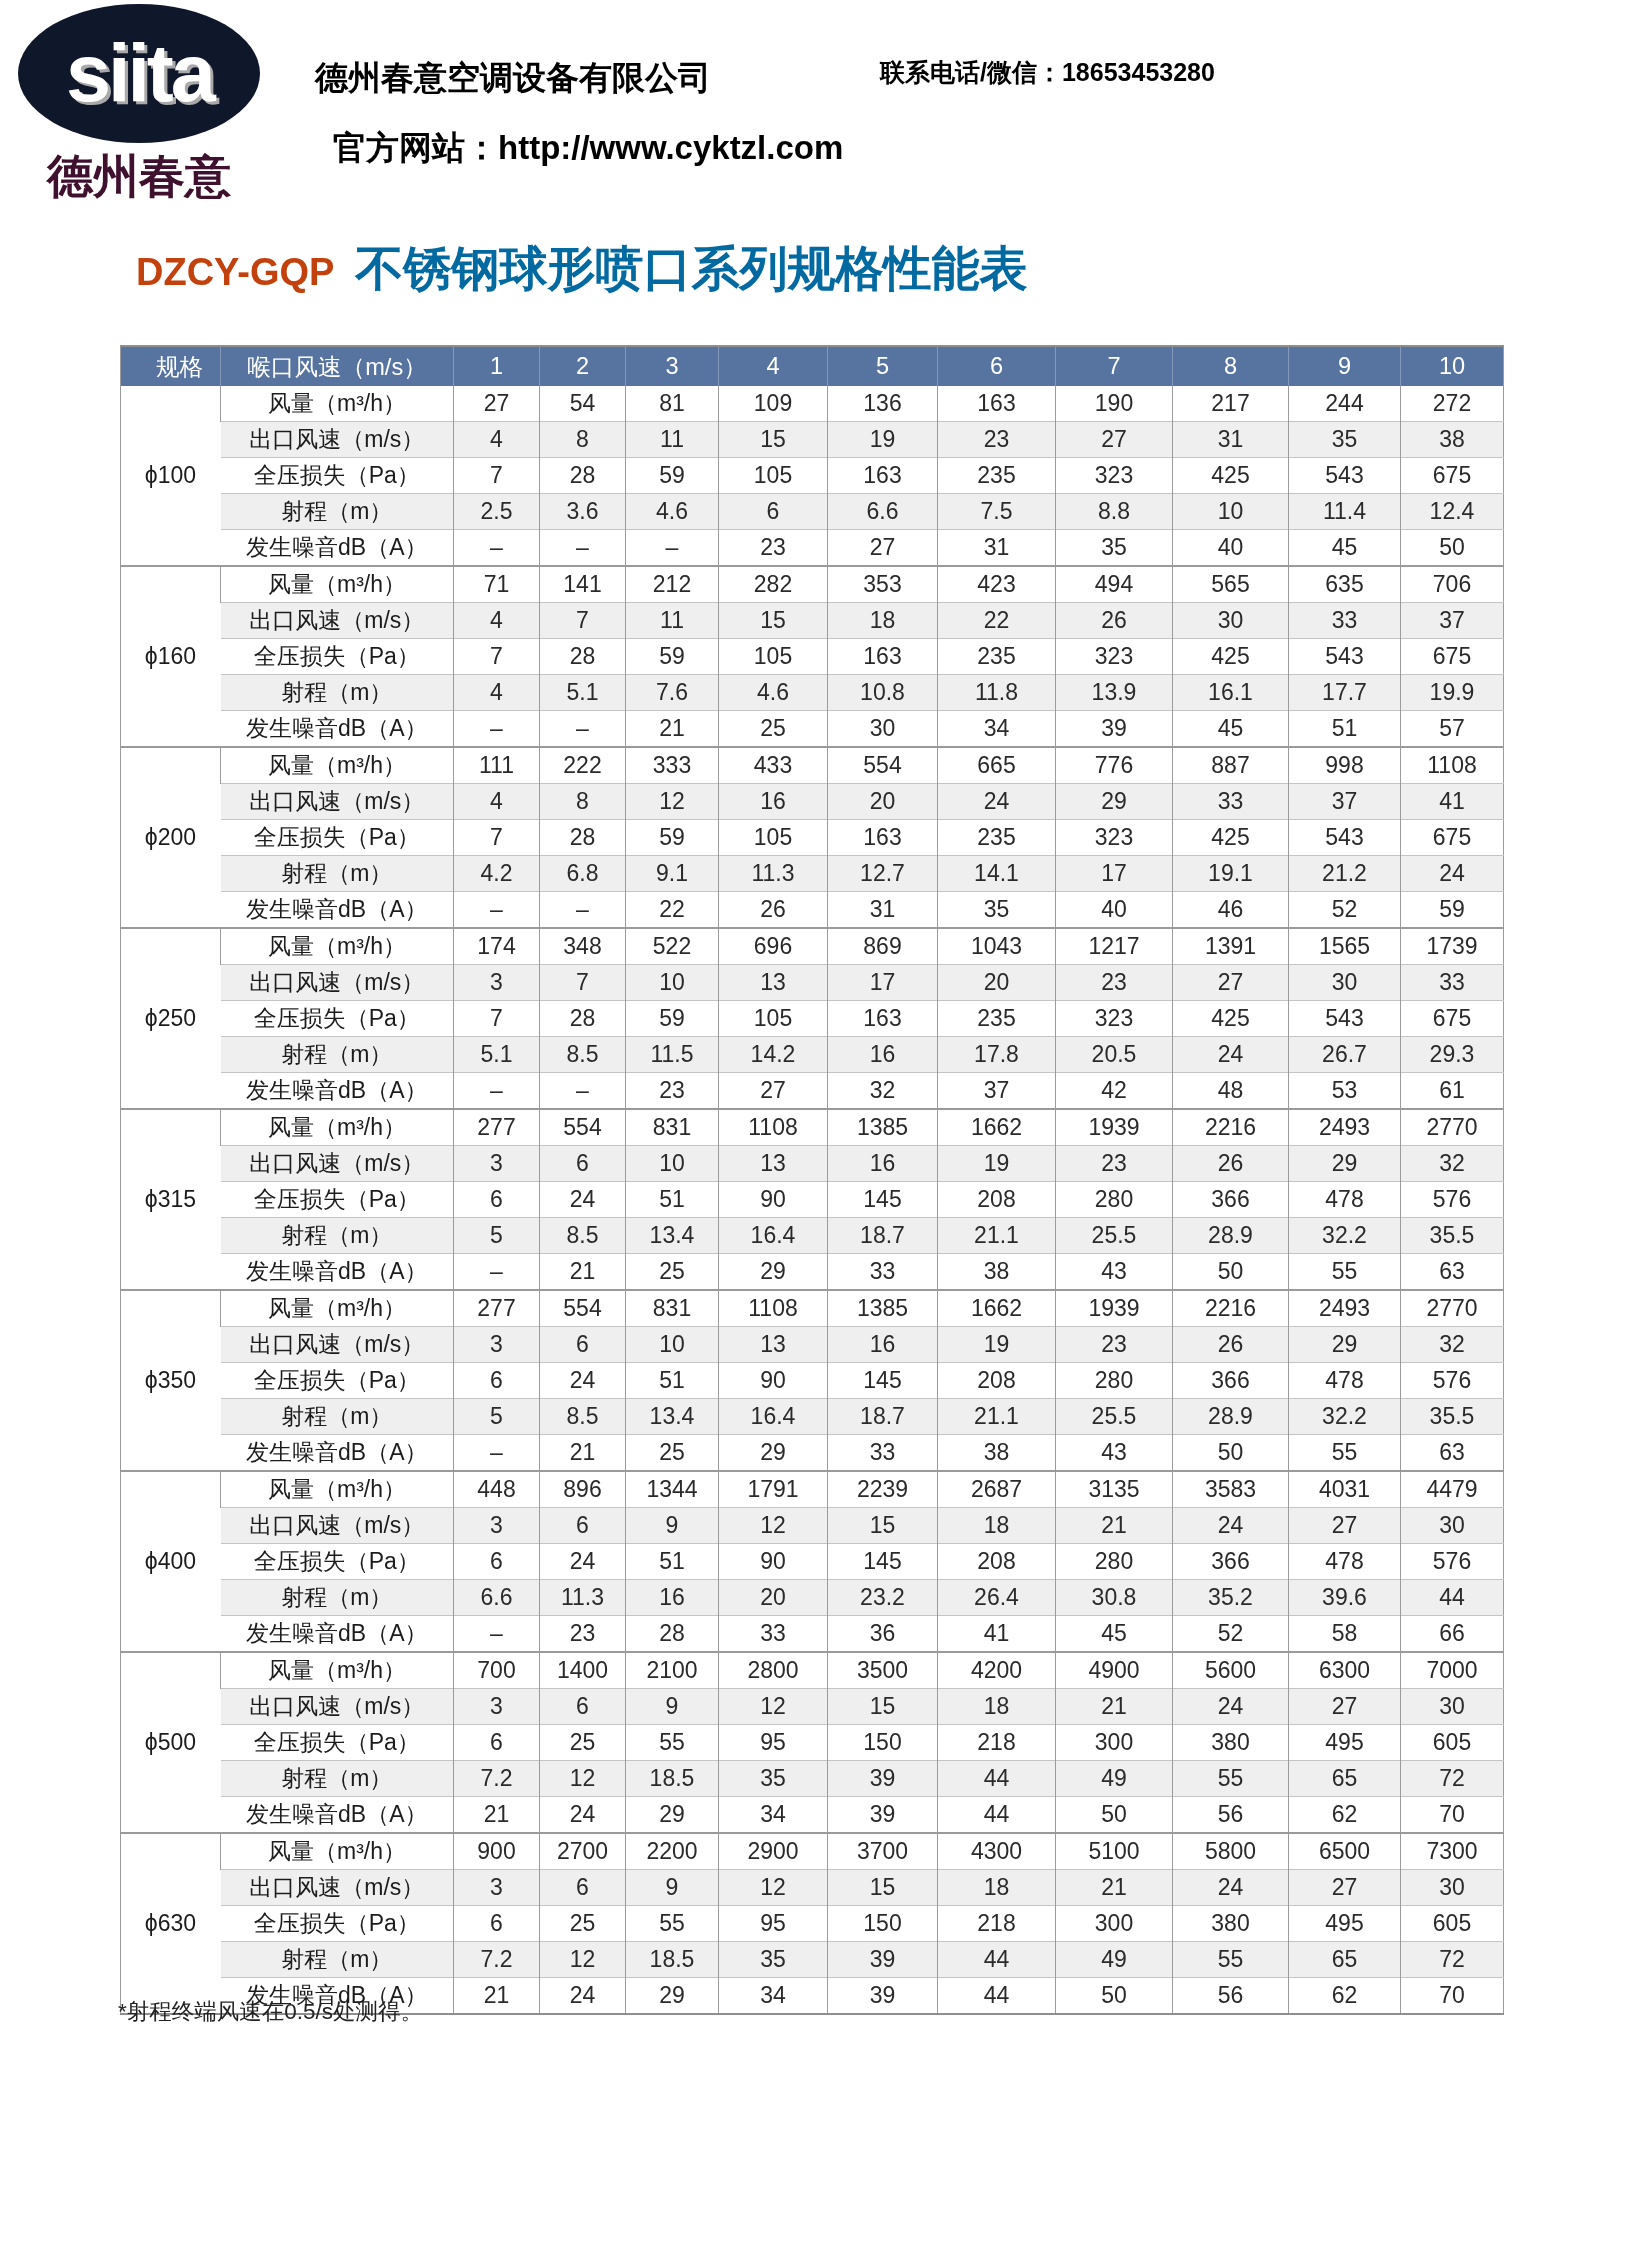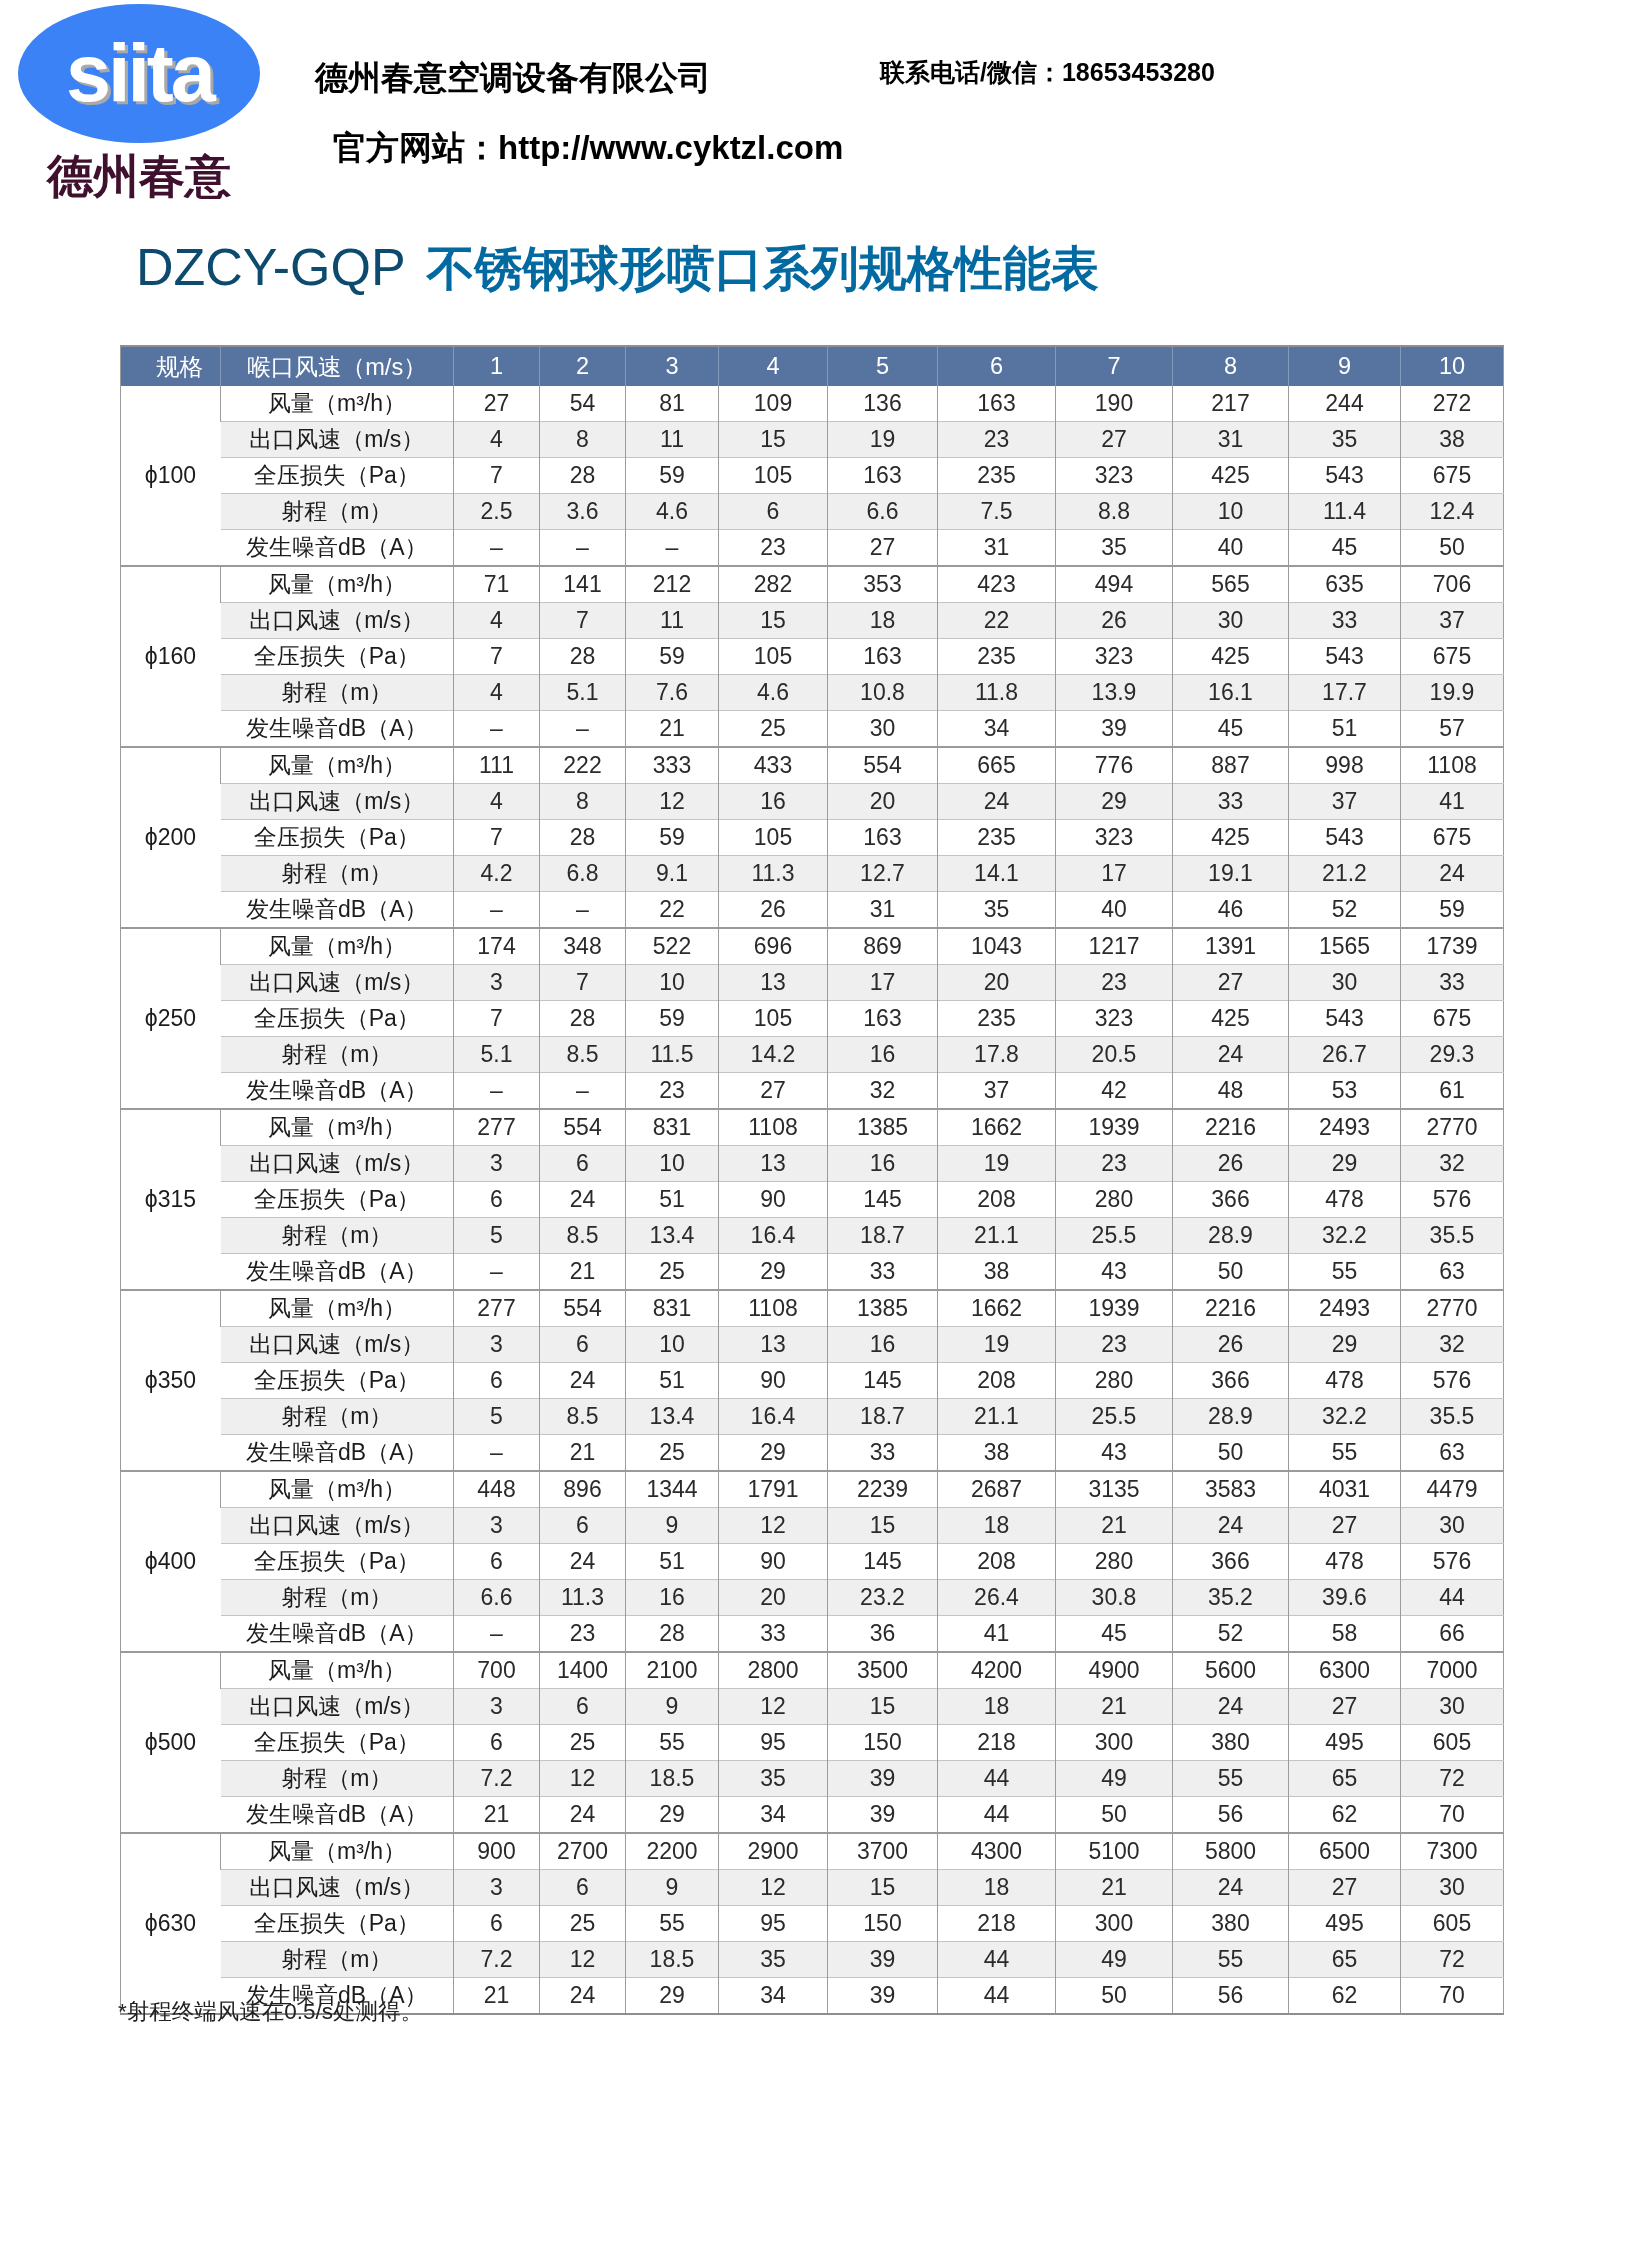--- a/index.html
+++ b/index.html
@@ -25,21 +25,21 @@
   .phone-line{
     position:absolute;left:880px;top:56px;font-size:25px;font-weight:600;color:#000;
   }
   .website-line{
     position:absolute;left:333px;top:126px;font-size:33px;font-weight:600;color:#000;
   }
   
   .doc-title{
     position:absolute;left:136px;top:237px;white-space:nowrap;
   }
-  .title-model{font-size:52px;font-weight:400;color:#0c4a6e;}
+  .title-model{font-size:38px;font-weight:700;color:#c2410c;}
   .title-text{font-size:48px;font-weight:700;color:#0369a1;margin-left:21px;}
   
   .spec-table{
     position:absolute;left:120px;top:345px;width:1383px;
     border-collapse:collapse;table-layout:fixed;
     border-top:2.6px solid #8f8f8f;border-bottom:2.6px solid #8f8f8f;
     border-left:1px solid #9b9b9b;border-right:1px solid #9b9b9b;
   }
   .spec-table th{
     height:37px;color:#ffffff;font-size:23.6px;font-weight:400;
@@ -62,21 +62,21 @@
   .label-cell{font-size:22.5px;}
   .val-cell{color:#2a2a2a;}
   
   .footnote{
     position:absolute;left:118px;top:1996px;font-size:22.5px;font-weight:500;color:#222;
   }
 </style>
 </head>
 <body>
 
-<div class="logo-circle" style="background: #3b82f6;">
+<div class="logo-circle" style="background: #0f172a;">
   <span class="logo-brand">siita</span>
 </div>
 <div class="logo-subtitle" style="color: rgb(64, 16, 47);">德州春意</div>
 
 <div class="company-name">德州春意空调设备有限公司</div>
 
 <div class="phone-line"><span>联系电话/微信：</span><span>18653453280</span></div>
 
 <div class="website-line"><span>官方网站：</span><span>http://www.cyktzl.com</span></div>
 

